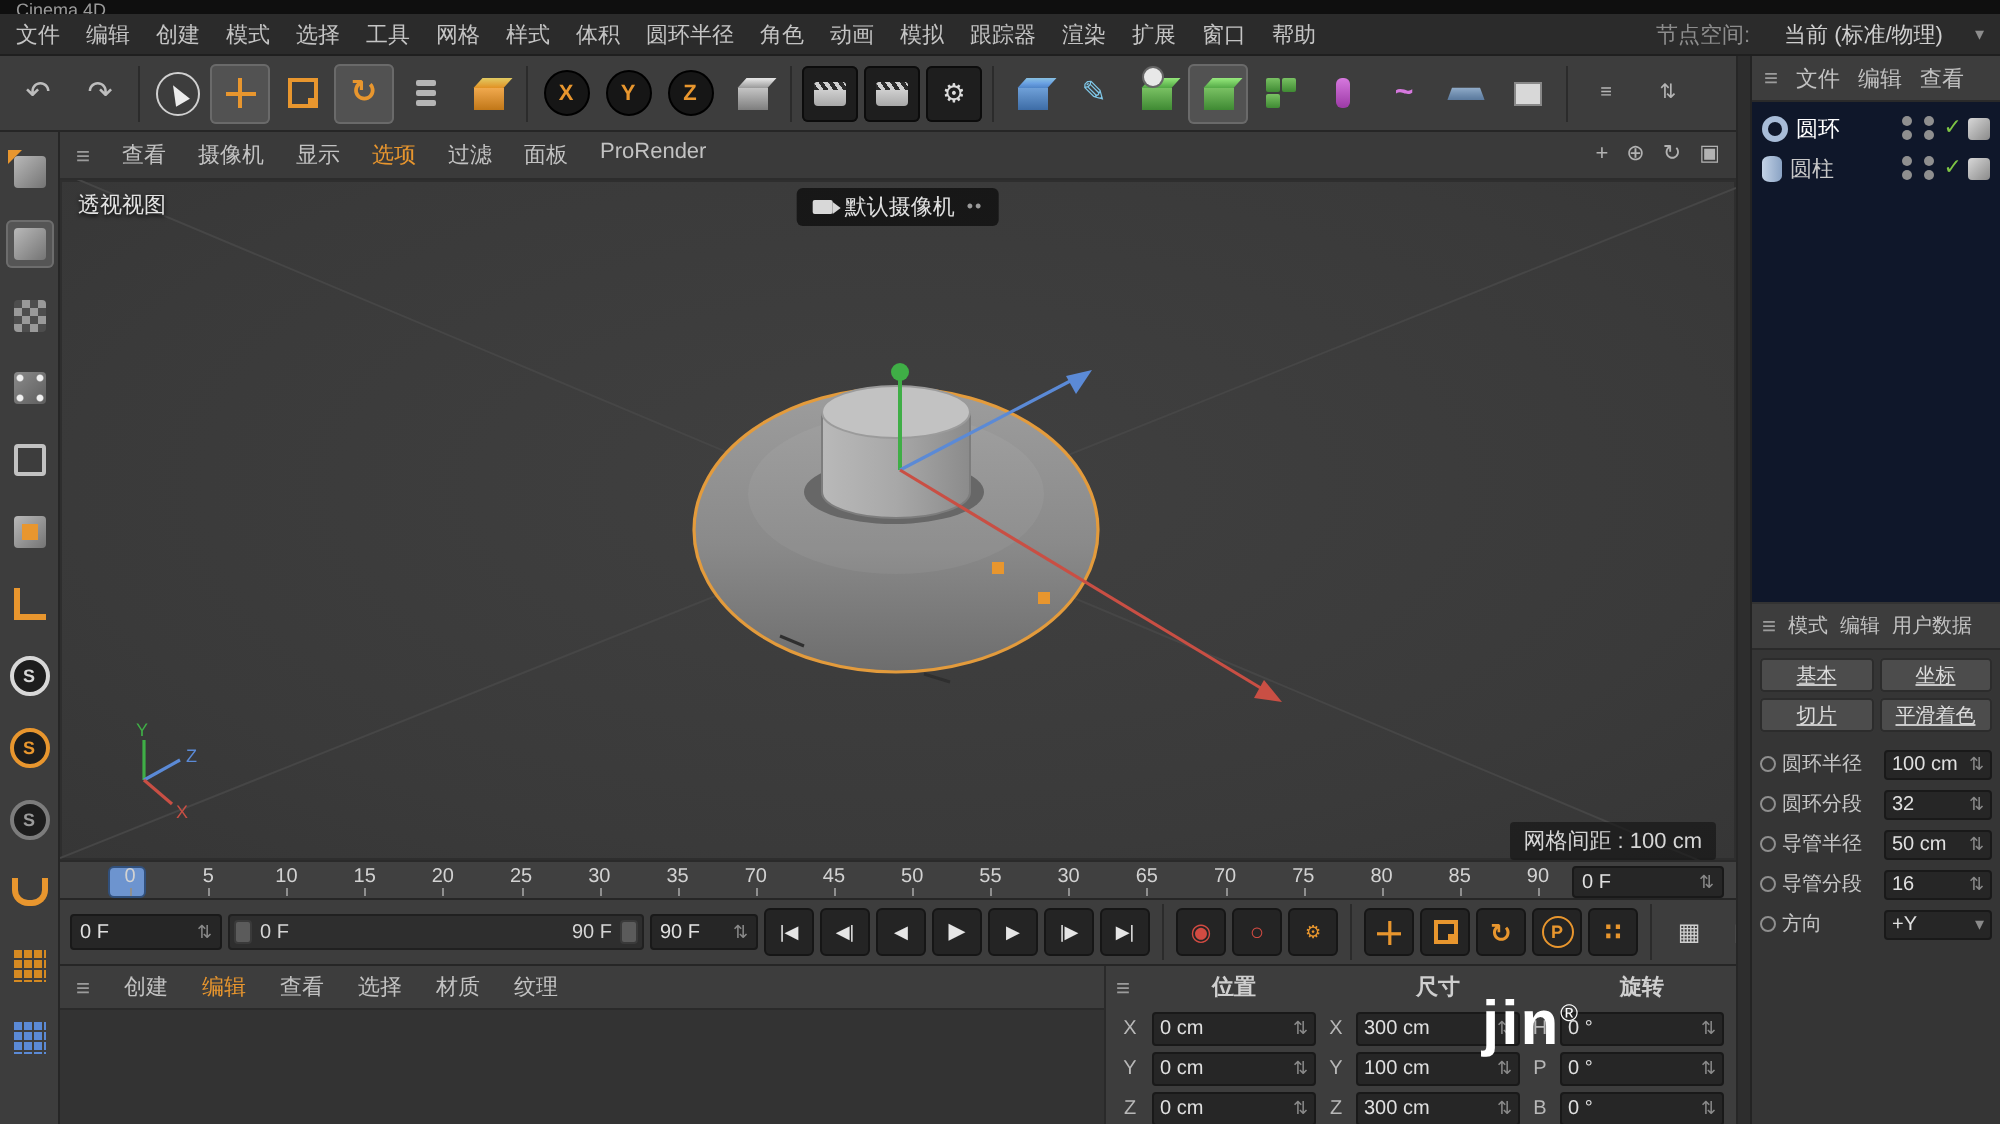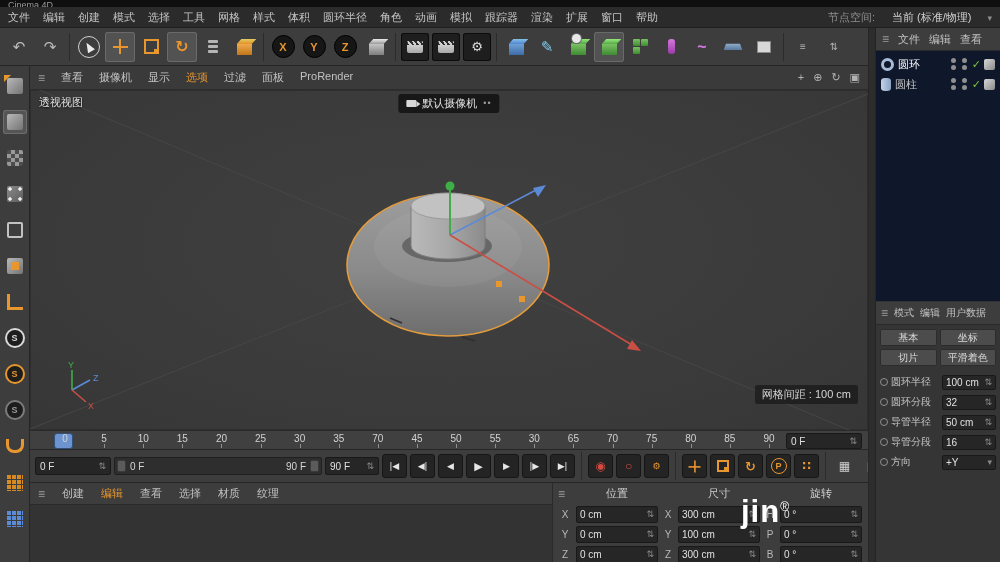--- a/index.html
+++ b/index.html
@@ -83,21 +83,21 @@
   .vp-menu .mi.active{color:#e8962e;}
   .vp-controls{margin-left:auto;display:flex;gap:9px;color:#b2b2b2;font-size:11px;}
   .canvas{position:absolute;left:0;top:24px;width:838px;height:340px;overflow:hidden;
           background:radial-gradient(ellipse at 50% 45%,#404040 0%,#3a3a3a 70%,#363636 100%);box-shadow:inset 0 0 0 1px #2e2e2e;}
   .vp-label{position:absolute;left:9px;top:5px;color:#e2e2e2;text-shadow:0 1px 2px #000;z-index:3;}
   .cam-pill{position:absolute;left:50%;transform:translateX(-50%);top:4px;background:rgba(18,18,18,.85);border-radius:3px;
             padding:2px 8px;color:#e0e0e0;display:flex;align-items:center;gap:6px;z-index:3;}
   .cam-ico{width:10px;height:7px;background:#d8d8d8;border-radius:1px;position:relative;}
   .cam-ico::after{content:"";position:absolute;right:-4px;top:0.5px;border-top:3px solid transparent;border-bottom:3px solid transparent;border-left:4px solid #d8d8d8;}
   .cam-dots{color:#9a9a9a;font-size:9px;letter-spacing:1px;}
-  .grid-pill{position:absolute;right:10px;bottom:26px;background:rgba(20,20,20,.65);padding:2px 7px;border-radius:2px;color:#d5d5d5;z-index:3;}
+  .grid-pill{position:absolute;right:10px;bottom:0;background:rgba(20,20,20,.65);padding:2px 7px;border-radius:2px;color:#d5d5d5;z-index:3;}
   .triad{position:absolute;left:26px;bottom:20px;z-index:3;}
   
   .timeline{position:absolute;left:30px;top:430px;width:838px;height:20px;background:#404040;border-top:1px solid #2a2a2a;border-bottom:1px solid #262626;box-sizing:border-box;}
   .cf-handle{position:absolute;left:24px;top:2px;width:17px;height:14px;background:#6d94cf;border:1px solid #31507c;border-radius:3px;}
   .ruler-track{position:absolute;left:28px;top:0;width:718px;height:100%;display:flex;justify-content:space-between;}
   .tick{position:relative;width:14px;display:flex;justify-content:center;color:#d2d2d2;font-size:10px;padding-top:2px;}
   .tick::after{content:"";position:absolute;bottom:1px;left:50%;width:1px;height:4px;background:#8f8f8f;}
   .frame-spinner{position:absolute;right:6px;top:2px;width:66px;height:14px;background:#262626;border:1px solid #191919;border-radius:2px;
                  display:flex;align-items:center;padding:0 4px;color:#e0e0e0;font-size:10px;}
   .spin{margin-left:auto;color:#8a8a8a;font-size:9px;}
@@ -117,21 +117,21 @@
   .scale-ico.sm{width:8px;height:8px;border-width:2px;}
   
   .materials{position:absolute;left:30px;top:483px;width:522px;height:79px;background:#333;}
   .panel-menu{height:22px;background:#3d3d3d;border-bottom:1px solid #2a2a2a;display:flex;align-items:center;gap:17px;padding:0 8px;box-sizing:border-box;white-space:nowrap;overflow:hidden;}
   .panel-menu .mi{color:#c2c2c2;}
   .panel-menu .mi.active{color:#e8962e;}
   .ham{color:#9c9c9c;font-size:12px;}
   .coords{position:absolute;left:552px;top:483px;width:316px;height:79px;background:#3d3d3d;border-left:1px solid #2a2a2a;box-sizing:border-box;overflow:hidden;}
   .coords-header,.coords-row{display:grid;grid-template-columns:14px 82px 12px 82px 12px 82px;gap:4px;align-items:center;padding:0 5px;height:20px;}
   .coords-header{height:21px;}
-  .coords-header .ct{color:#cfcfcf;text-align:center;}
+  .coords-header .ct{color:#cfcfcf;text-align:center;font-weight:bold;}
   .coords-row .ax{color:#b8b8b8;text-align:center;font-size:10px;}
   .cbox{height:15px;background:#262626;border:1px solid #191919;border-radius:2px;display:flex;align-items:center;padding:0 3px;color:#e0e0e0;font-size:10px;}
   
   .v-divider{position:absolute;left:868px;top:28px;width:7px;height:534px;background:#2d2d2d;border-left:1px solid #262626;}
   .right-panel{position:absolute;left:875px;top:28px;width:125px;height:534px;background:#333;border-left:1px solid #232323;box-sizing:border-box;}
   .om-menu{height:22px;background:#3d3d3d;border-bottom:1px solid #2a2a2a;display:flex;align-items:center;gap:9px;padding:0 6px;white-space:nowrap;overflow:hidden;}
   .om-menu .mi{color:#c2c2c2;}
   .om-list{height:250px;background:#0f172a;padding-top:3px;box-sizing:border-box;}
   .om-row{display:flex;align-items:center;height:20px;padding:0 5px;gap:4px;}
   .obj-name{color:#c8c8c8;}
@@ -142,21 +142,21 @@
   .obj-ico.cyl{width:10px;height:13px;background:linear-gradient(90deg,#c3d2e6,#8aa3c4);border-radius:4px/3px;}
   .vis-sq{width:8px;height:14px;display:flex;flex-direction:column;gap:2px;align-items:center;justify-content:center;}
   .vis-sq i{width:5px;height:5px;border-radius:50%;background:#8f8f8f;}
   .om-check{color:#7ec544;font-weight:bold;font-size:11px;}
   .tag-ico{width:11px;height:11px;border-radius:2px;background:linear-gradient(135deg,#d8d8d8,#8a8a8a);}
   .attr-panel{position:absolute;left:875px;top:302px;width:125px;height:260px;background:#353535;border-left:1px solid #232323;box-sizing:border-box;overflow:hidden;}
   .am-menu{height:22px;background:#3d3d3d;border-bottom:1px solid #2a2a2a;display:flex;align-items:center;gap:6px;padding:0 5px;font-size:10px;white-space:nowrap;overflow:hidden;}
   .am-menu .mi{color:#c2c2c2;}
   .am-title{height:22px;display:flex;align-items:center;gap:5px;padding:0 6px;background:#383838;border-bottom:1px solid #2a2a2a;color:#e0e0e0;white-space:nowrap;overflow:hidden;}
   .am-title .obj-ico.torus{border-color:#c8d4e8;}
-  .am-tabs{display:grid;grid-template-columns:1fr 1fr;gap:3px;padding:4px 4px;}
+  .am-tabs{display:grid;grid-template-columns:1fr 1fr;gap:3px;padding:4px 4px;text-decoration:underline;}
   .am-tab{height:17px;background:#4c4c4c;border-radius:2px;display:flex;align-items:center;justify-content:center;color:#dcdcdc;font-size:10px;box-shadow:inset 0 0 0 1px #2c2c2c;white-space:nowrap;overflow:hidden;}
   .am-section{height:18px;display:flex;align-items:center;padding:0 6px;color:#ededed;font-weight:bold;background:#3a3a3a;border-top:1px solid #2c2c2c;border-bottom:1px solid #2c2c2c;}
   .am-rows{padding-top:2px;}
   .am-row{display:flex;align-items:center;height:20px;padding:0 4px;gap:3px;}
   .am-dot{width:6px;height:6px;border-radius:50%;border:1px solid #8f8f8f;flex:none;}
   .am-label{color:#c6c6c6;font-size:10px;white-space:nowrap;}
   .am-value{margin-left:auto;width:54px;height:15px;background:#262626;border:1px solid #191919;border-radius:2px;display:flex;align-items:center;padding:0 3px;color:#e0e0e0;font-size:10px;box-sizing:border-box;flex:none;}
   
   .watermark{position:absolute;left:741px;top:494px;z-index:60;color:#fff;font-size:31px;font-weight:bold;letter-spacing:1px;}
   .watermark sup{font-size:12px;font-weight:normal;}

